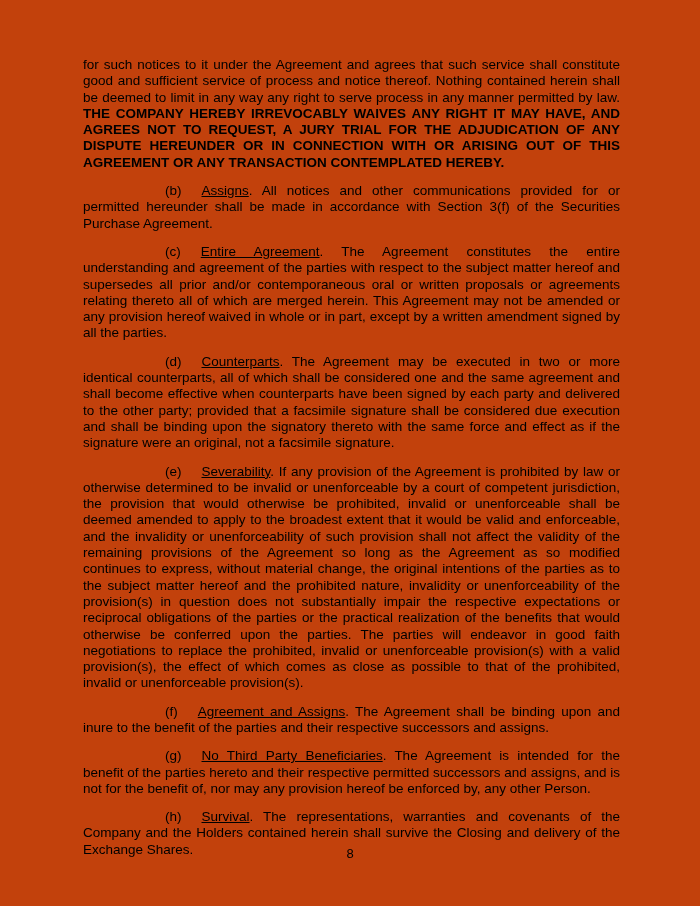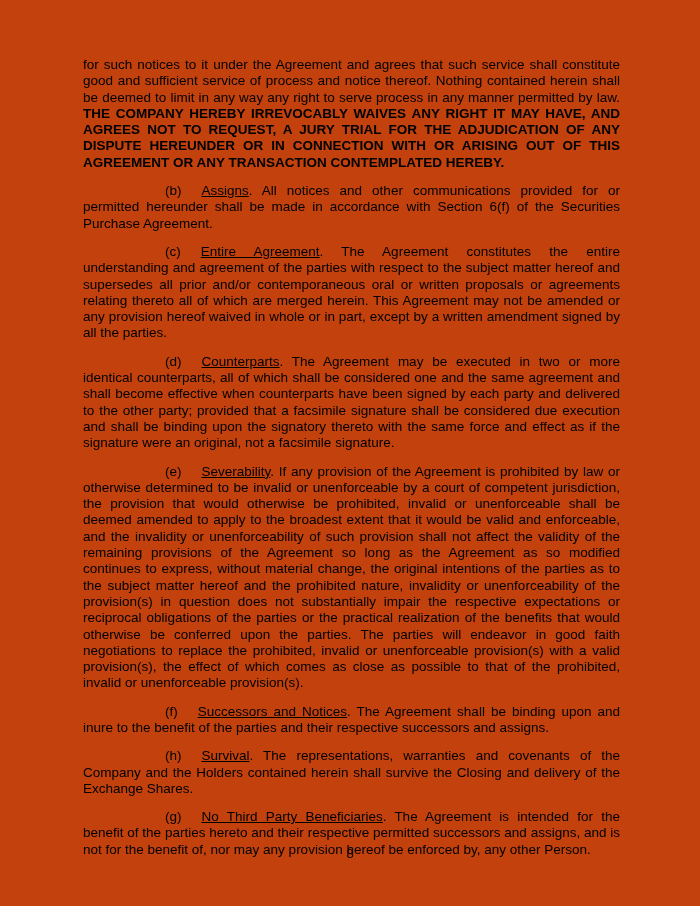--- a/index.html
+++ b/index.html
@@ -46,29 +46,29 @@
     font-size: 13px;
   }
 </style>
 </head>
 <body>
 
 <div class="page">
 
   <p class="para"><span>for such notices to it under the Agreement and agrees that such service shall constitute good and sufficient service of process and notice thereof. Nothing contained herein shall be deemed to limit in any way any right to serve process in any manner permitted by law. </span><span class="bold">THE COMPANY HEREBY IRREVOCABLY WAIVES ANY RIGHT IT MAY HAVE, AND AGREES NOT TO REQUEST, A JURY TRIAL FOR THE ADJUDICATION OF ANY DISPUTE HEREUNDER OR IN CONNECTION WITH OR ARISING OUT OF THIS AGREEMENT OR ANY TRANSACTION CONTEMPLATED HEREBY.</span></p>
 
-  <p class="para indent-first"><span class="sec-label">(b)</span><span class="sec-heading">Assigns</span><span>. All notices and other communications provided for or permitted hereunder shall be made in accordance with Section 6(f) of the Securities Purchase Agreement.</span></p>
+  <p class="para indent-first"><span class="sec-label">(b)</span><span class="sec-heading">Assigns</span><span>. All notices and other communications provided for or permitted hereunder shall be made in accordance with Section 3(f) of the Securities Purchase Agreement.</span></p>
 
   <p class="para indent-first"><span class="sec-label">(c)</span><span class="sec-heading">Entire Agreement</span><span>. The Agreement constitutes the entire understanding and agreement of the parties with respect to the subject matter hereof and supersedes all prior and/or contemporaneous oral or written proposals or agreements relating thereto all of which are merged herein. This Agreement may not be amended or any provision hereof waived in whole or in part, except by a written amendment signed by all the parties.</span></p>
 
   <p class="para indent-first"><span class="sec-label">(d)</span><span class="sec-heading">Counterparts</span><span>. The Agreement may be executed in two or more identical counterparts, all of which shall be considered one and the same agreement and shall become effective when counterparts have been signed by each party and delivered to the other party; provided that a facsimile signature shall be considered due execution and shall be binding upon the signatory thereto with the same force and effect as if the signature were an original, not a facsimile signature.</span></p>
 
   <p class="para indent-first"><span class="sec-label">(e)</span><span class="sec-heading">Severability</span><span>. If any provision of the Agreement is prohibited by law or otherwise determined to be invalid or unenforceable by a court of competent jurisdiction, the provision that would otherwise be prohibited, invalid or unenforceable shall be deemed amended to apply to the broadest extent that it would be valid and enforceable, and the invalidity or unenforceability of such provision shall not affect the validity of the remaining provisions of the Agreement so long as the Agreement as so modified continues to express, without material change, the original intentions of the parties as to the subject matter hereof and the prohibited nature, invalidity or unenforceability of the provision(s) in question does not substantially impair the respective expectations or reciprocal obligations of the parties or the practical realization of the benefits that would otherwise be conferred upon the parties.  The parties will endeavor in good faith negotiations to replace the prohibited, invalid or unenforceable provision(s) with a valid provision(s), the effect of which comes as close as possible to that of the prohibited, invalid or unenforceable provision(s).</span></p>
 
-  <p class="para indent-first"><span class="sec-label">(f)</span><span class="sec-heading">Successors and Notices</span><span>.  The Agreement shall be binding upon and inure to the benefit of the parties and their respective successors and assigns.</span></p>
+  <p class="para indent-first"><span class="sec-label">(f)</span><span class="sec-heading">Agreement and Assigns</span><span>.  The Agreement shall be binding upon and inure to the benefit of the parties and their respective successors and assigns.</span></p>
+
+  <p class="para indent-first"><span class="sec-label">(g)</span><span class="sec-heading">No Third Party Beneficiaries</span><span>.  The Agreement is intended for the benefit of the parties hereto and their respective permitted successors and assigns, and is not for the benefit of, nor may any provision hereof be enforced by, any other Person.</span></p>
 
   <p class="para indent-first"><span class="sec-label">(h)</span><span class="sec-heading">Survival</span><span>.  The representations, warranties and covenants of the Company and the Holders contained herein shall survive the Closing and delivery of the Exchange Shares.</span></p>
-
-  <p class="para indent-first"><span class="sec-label">(g)</span><span class="sec-heading">No Third Party Beneficiaries</span><span>.  The Agreement is intended for the benefit of the parties hereto and their respective permitted successors and assigns, and is not for the benefit of, nor may any provision hereof be enforced by, any other Person.</span></p>
 
   <div class="page-number">8</div>
 
 </div>
 
 </body></html>

